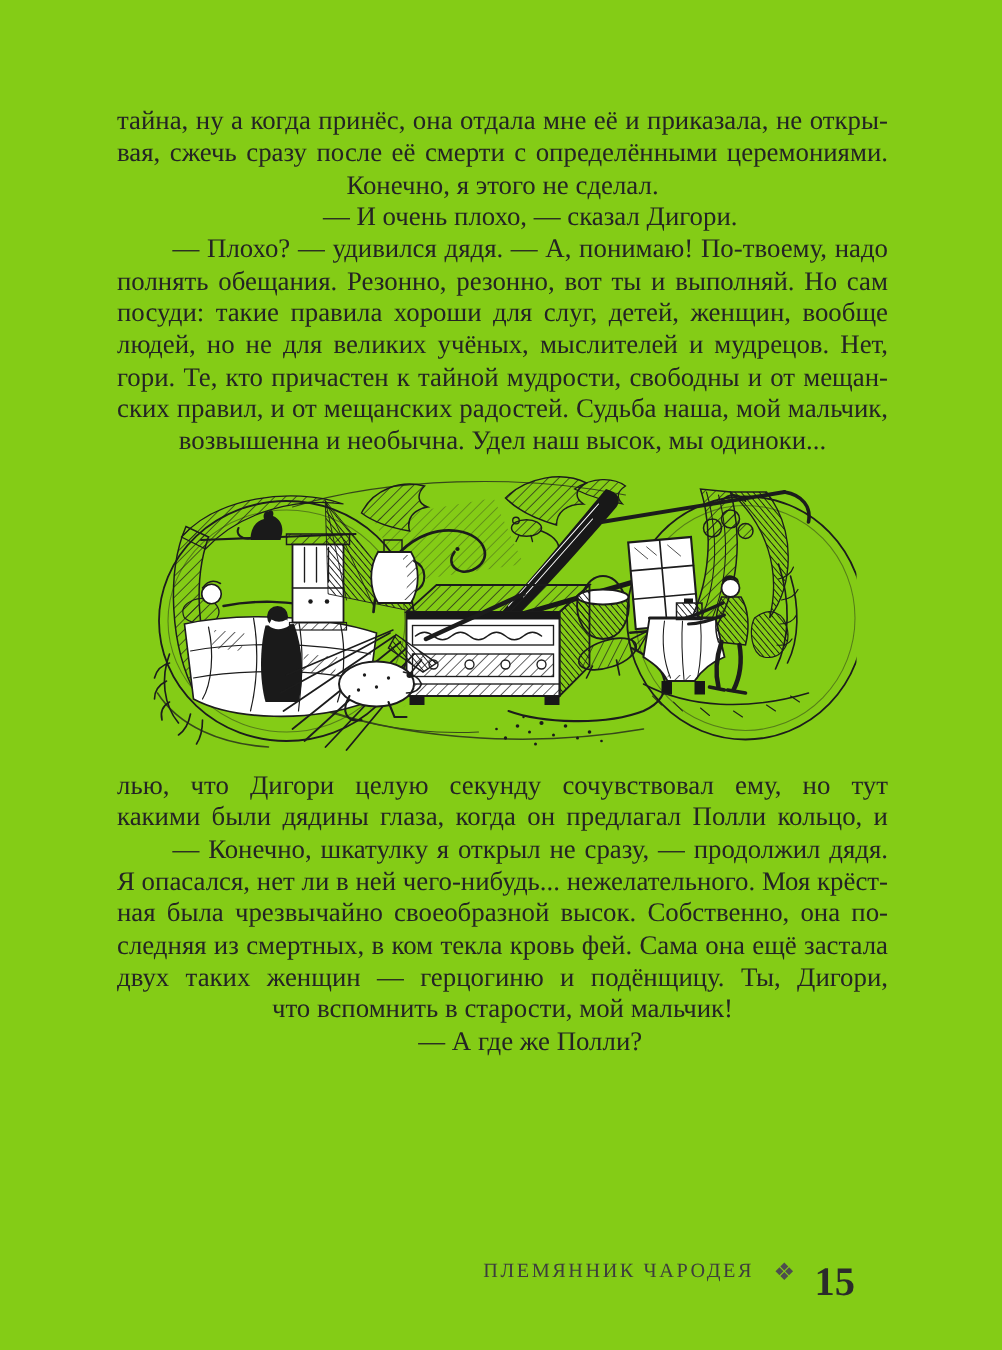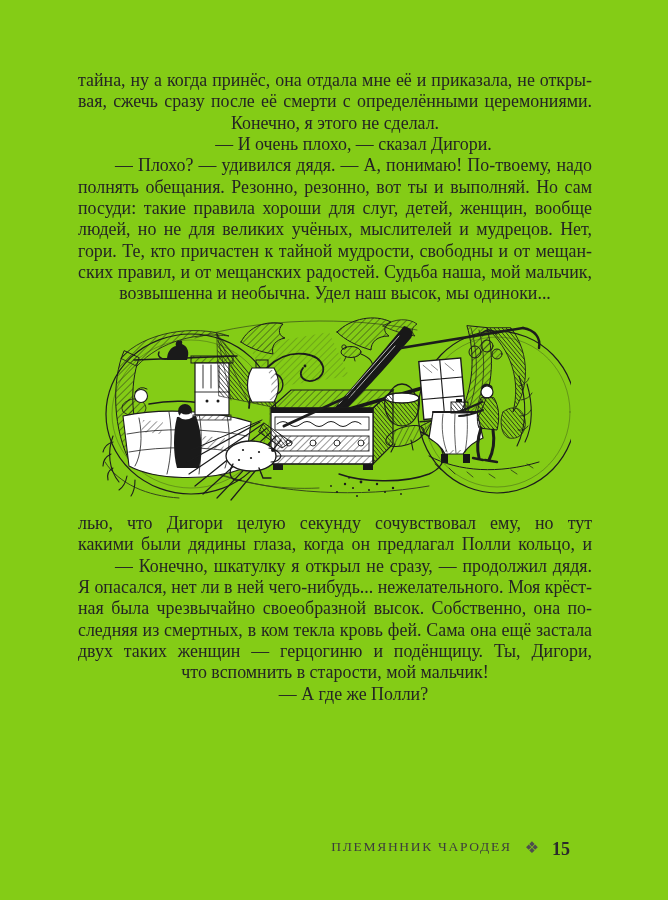--- a/index.html
+++ b/index.html
@@ -36,21 +36,21 @@
     display:flex;align-items:flex-start;gap:13px;margin-top:40px;
   }
   .running-title{
     font-size:13.5px;letter-spacing:1.7px;color:#3d3d3d;
     white-space:nowrap;
   }
   .ornament{
     font-size:16px;color:#4e4e4e;position:relative;top:-1px;
   }
   .page-number{
-    font-size:18px;font-weight:bold;color:#2b2b2b;
+    font-size:27px;font-weight:bold;color:#2b2b2b;
   }
 </style>
 </head>
 <body>
 
 <div class="page">
 
   <div class="textblock" id="text-top">
       <div class="para">
         <div class="line just">тайна, ну а когда принёс, она отдала мне её и приказала, не откры-</div>

